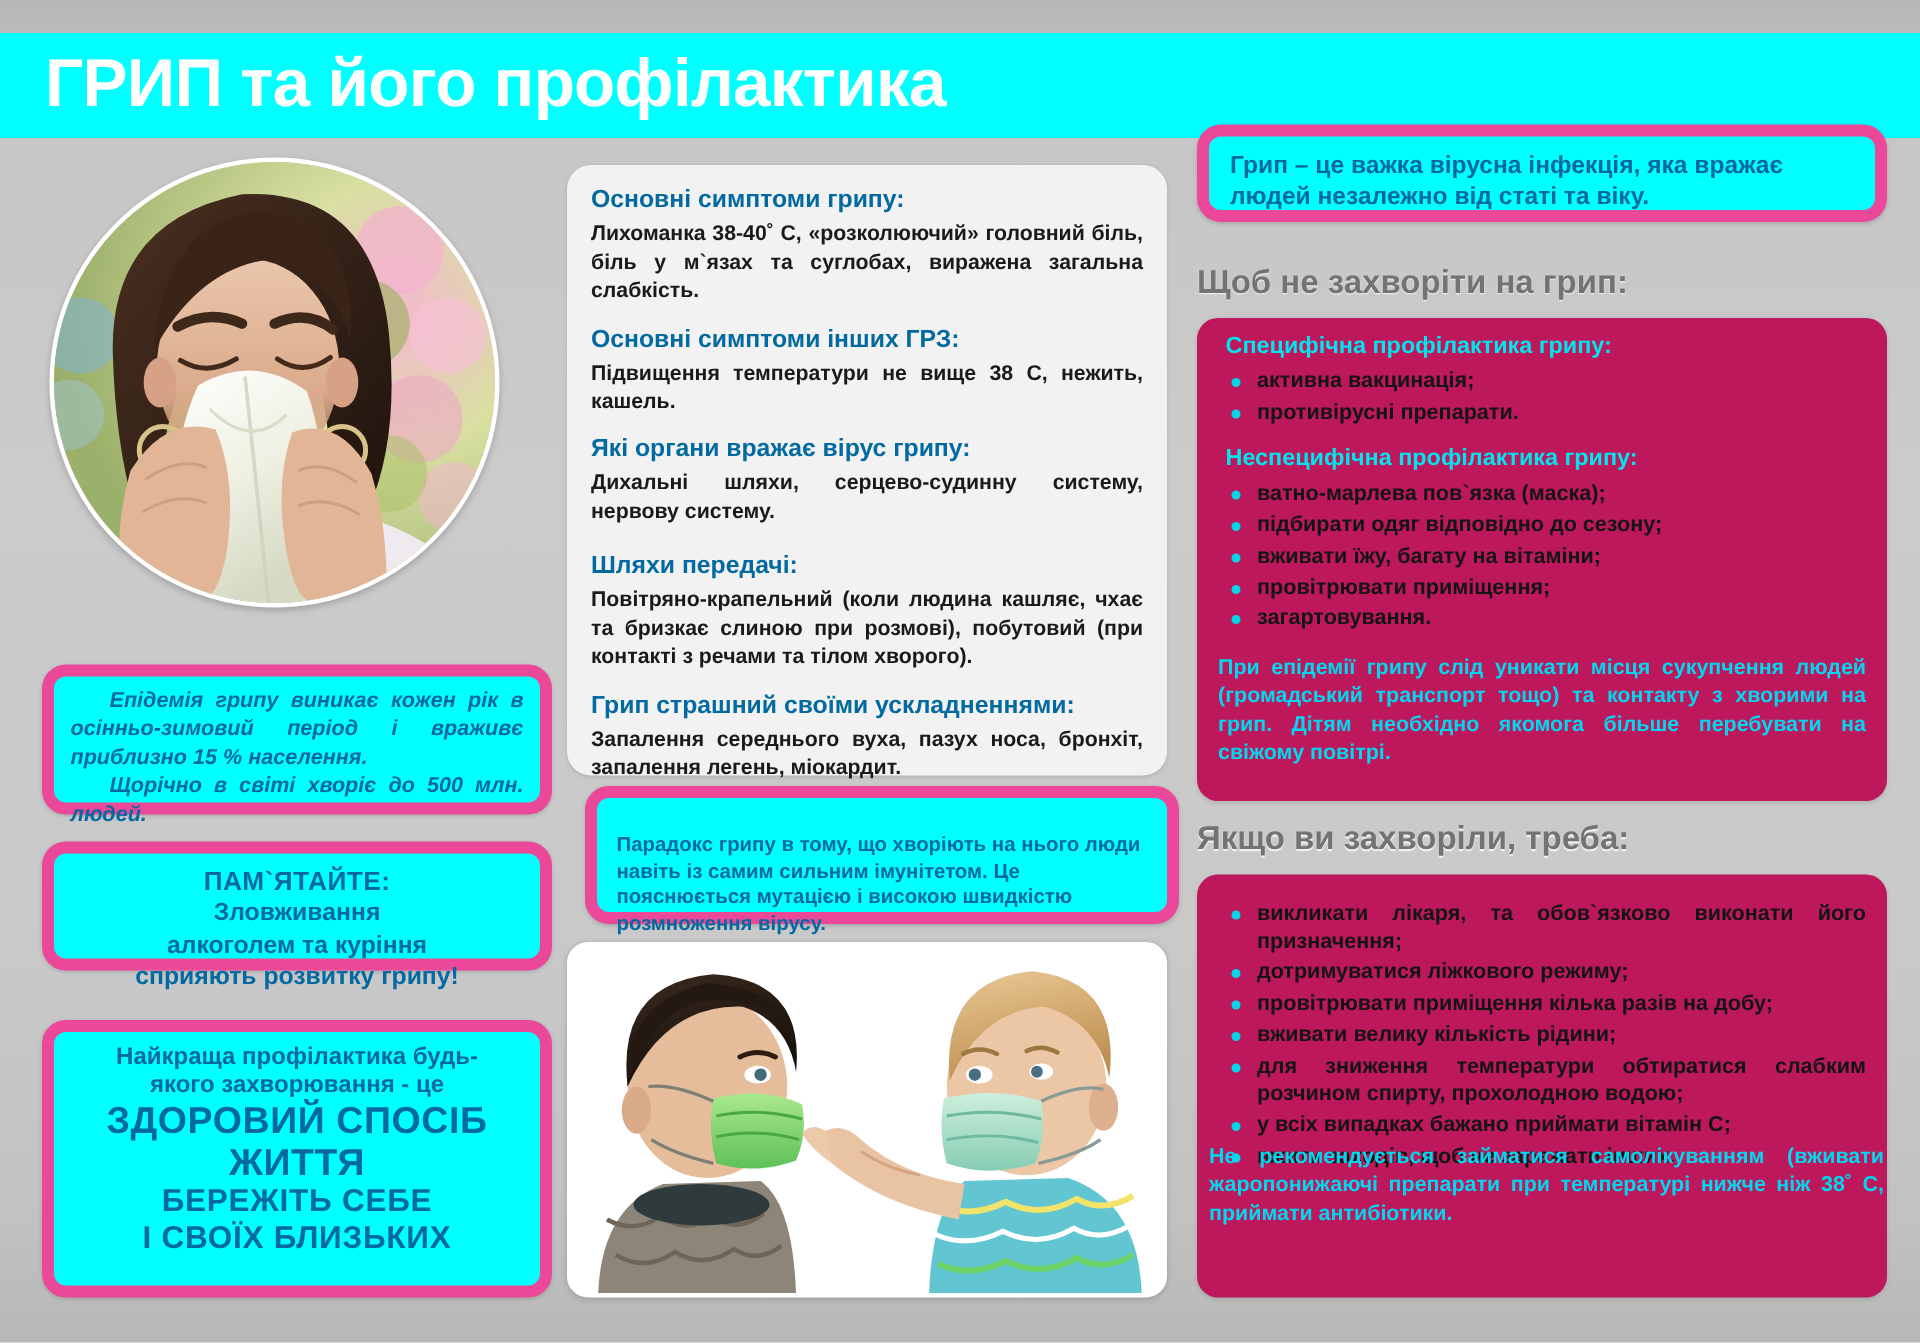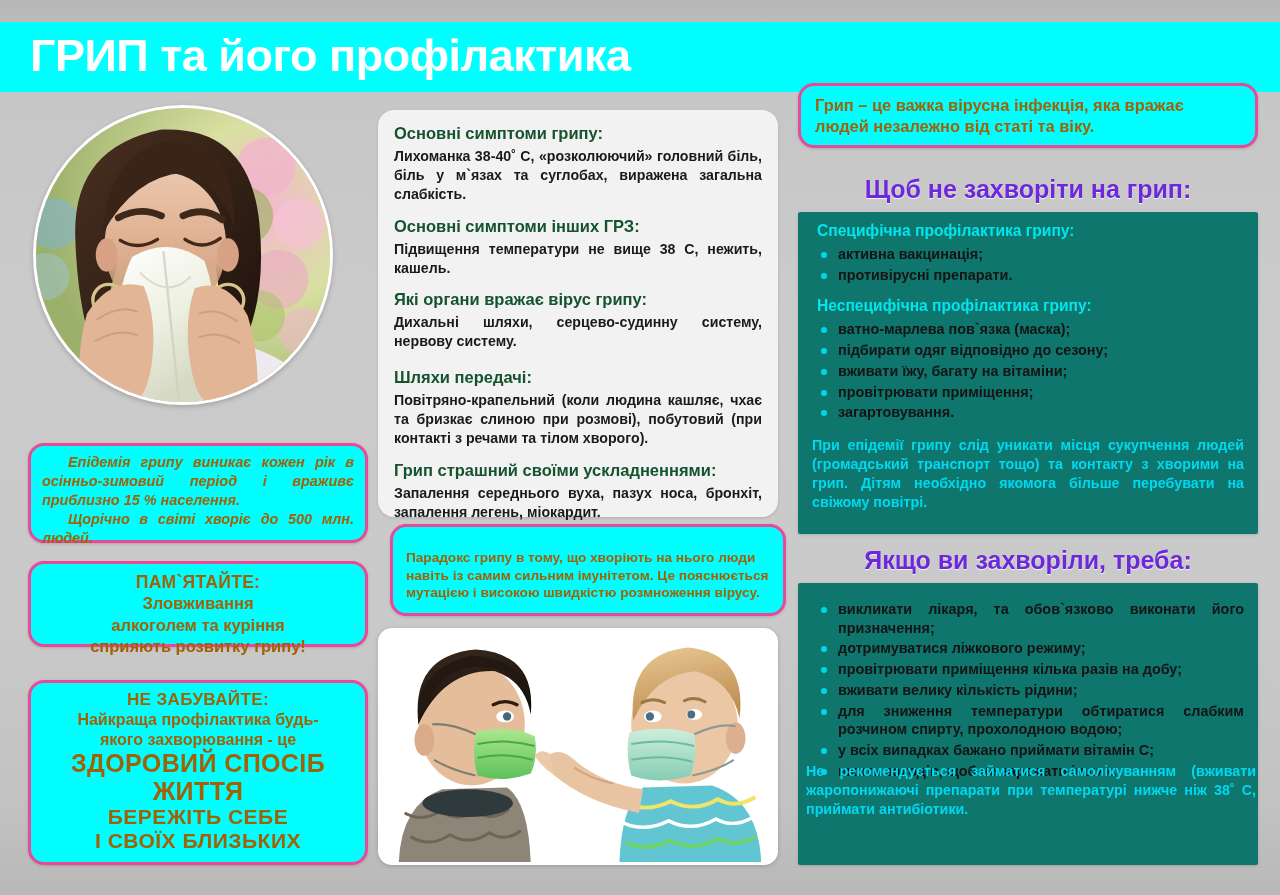--- a/index.html
+++ b/index.html
@@ -37,31 +37,31 @@
     font-weight: bold;
     color: #ffffff;
     letter-spacing: -0.5px;
     white-space: nowrap;
     font-family: "Liberation Sans", sans-serif;
   }
 
   
   .panel-white {
     position: absolute;
-    background: #0f766e;
-    border-radius: 2px;
+    background: #be185d;
+    border-radius: 14px;
     box-shadow: 0 1px 3px rgba(0,0,0,0.13);
   }
   .panel-cyan {
     position: absolute;
     background: #00ffff;
     border-radius: 16px;
-    border: 3px solid #ec4899;
+    border: 8px solid #ec4899;
     box-shadow: 0 1px 3px rgba(0,0,0,0.16);
-    color: #a16207;
+    color: #0369a1;
   }
 
   
   .photo-circle {
     position: absolute;
     left: 33px;
     top: 105px;
     width: 300px;
     height: 300px;
     border-radius: 50%;
@@ -106,21 +106,21 @@
   .box-notforget .mid { font-size: 21px; letter-spacing: 0.5px; line-height: 1.15; }
 
   
   .mid-panel {
     left: 378px; top: 110px; width: 400px; height: 407px;
     padding: 14px 16px 0 16px;
     background: #f2f2f2;
     border-radius: 16px;
   }
   .mid-panel h3 {
-    color: #14532d;
+    color: #0369a1;
     font-size: 16.5px;
     font-weight: bold;
     margin-bottom: 4px;
   }
   .mid-panel p {
     color: #1a1a1a;
     font-size: 14.2px;
     font-weight: bold;
     line-height: 1.33;
     text-align: justify;
@@ -153,24 +153,24 @@
   .box-definition {
     left: 798px; top: 83px; width: 460px; height: 65px;
     padding: 9px 14px 0 14px;
     font-size: 16.4px;
     font-weight: bold;
     line-height: 1.3;
   }
 
   .heading-cyan {
     position: absolute;
-    color: #6d28d9;
-    font-size: 25px;
-    font-weight: bold;
-    text-align: center;
+    color: #737373;
+    font-size: 22px;
+    font-weight: bold;
+    text-align: left;
     white-space: nowrap;
     text-shadow: 0 1px 1px rgba(255,255,255,0.85);
   }
   .h-prevent { left: 798px; top: 175px; width: 460px; }
   .h-ifsick  { left: 798px; top: 546px; width: 460px; }
 
   .panel-prevent {
     left: 798px; top: 212px; width: 460px; height: 322px;
     padding: 10px 14px 0 14px;
   }
@@ -307,21 +307,20 @@
 </div>
 
 <div class="panel-cyan box-remember">
   <div class="hd">ПАМ`ЯТАЙТЕ:</div>
   <div>Зловживання</div>
   <div>алкоголем та куріння</div>
   <div>сприяють розвитку грипу!</div>
 </div>
 
 <div class="panel-cyan box-notforget">
-  <div class="hd">НЕ ЗАБУВАЙТЕ:</div>
   <div class="sub">Найкраща профілактика будь-</div>
   <div class="sub">якого захворювання - це</div>
   <div class="big">ЗДОРОВИЙ СПОСІБ</div>
   <div class="big">ЖИТТЯ</div>
   <div class="mid">БЕРЕЖІТЬ СЕБЕ</div>
   <div class="mid">І СВОЇХ БЛИЗЬКИХ</div>
 </div>
 
 <div class="panel-white mid-panel">
   <h3>Основні симптоми грипу:</h3>

